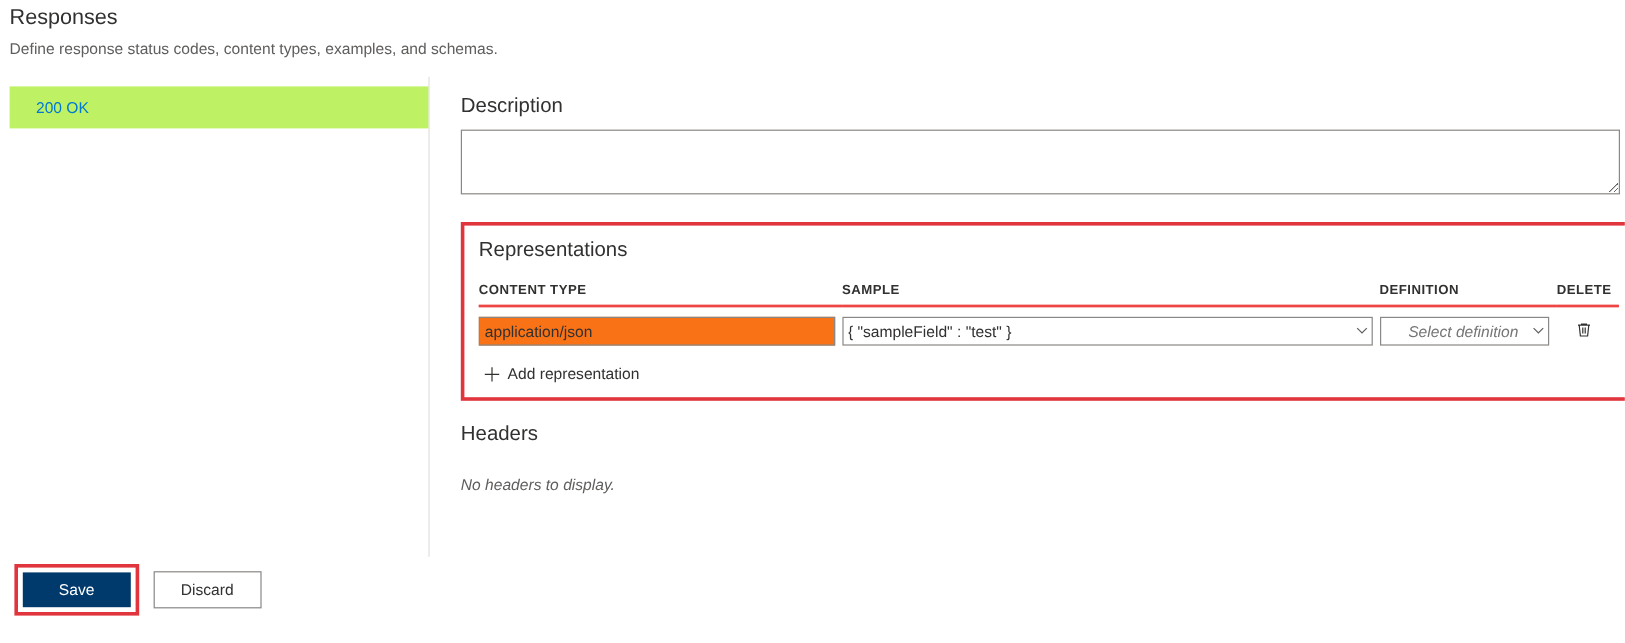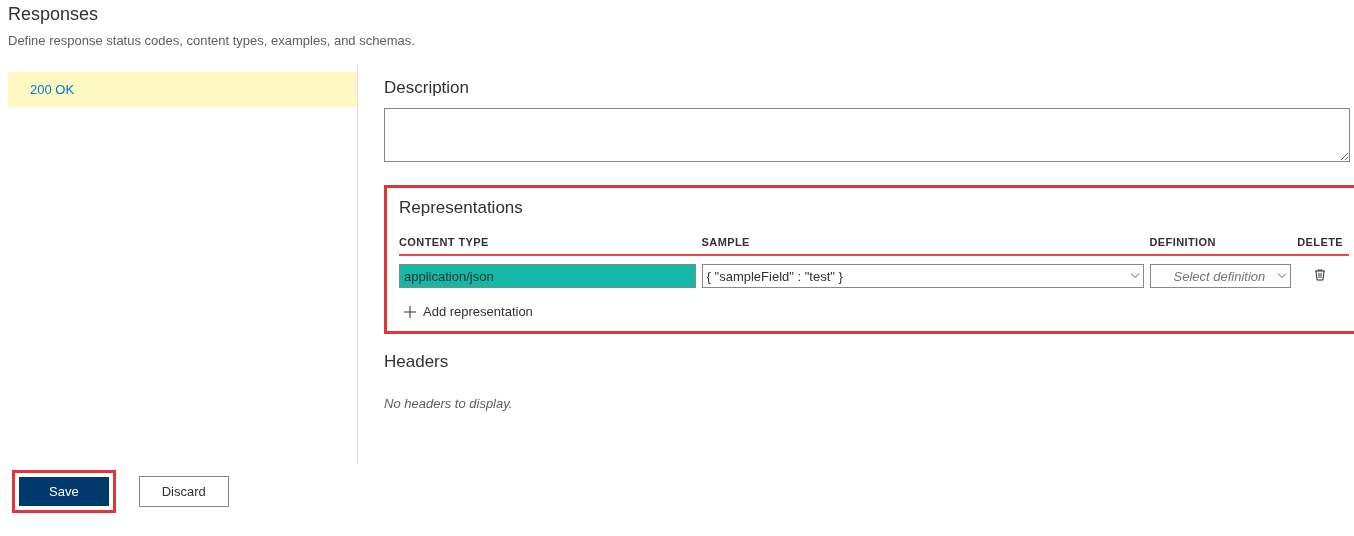--- a/index.html
+++ b/index.html
@@ -40,21 +40,21 @@
     padding: 6px 14px;
     cursor: pointer;
     color: #323130;
     background: transparent;
     border: none;
     font-size: 13px;
   }
   .plus-icon svg { display:inline-block; vertical-align:middle;}
   .response-item {
     padding: 10px 22px;
-    background: #fef9c3;
+    background: #bef264;
     color: #0078d4;
     cursor: pointer;
     font-size: 13px;
     margin-top: 4px;
   }
   .right-col {
     flex: 1;
     padding: 14px 0 0 26px;
   }
   .section-title {
@@ -100,21 +100,21 @@
     vertical-align: middle;
   }
   .cell-input {
     width: 100%;
     height: 24px;
     border: 1px solid #8a8886;
     padding: 2px 4px;
     font-family: inherit;
     font-size: 13px;
     color: #323130;
-    background: #14b8a6;
+    background: #f97316;
   }
   .cell-select-wrap {
     position: relative;
     width: 100%;
   }
   .cell-select {
     width: 100%;
     height: 24px;
     border: 1px solid #8a8886;
     padding: 2px 20px 2px 4px;
@@ -172,21 +172,21 @@
     padding: 14px 0;
     font-style: italic;
     color: #605e5c;
     font-size: 13px;
   }
 
   .footer {
     margin-top: 2px;
     padding: 4px;
     display: flex;
-    gap: 23px;
+    gap: 12px;
     align-items: center;
   }
   .save-wrap {
     border: 3px solid #e1353e;
     padding: 4px;
   }
   .save-btn {
     background: #003a6c;
     color: #ffffff;
     border: none;

